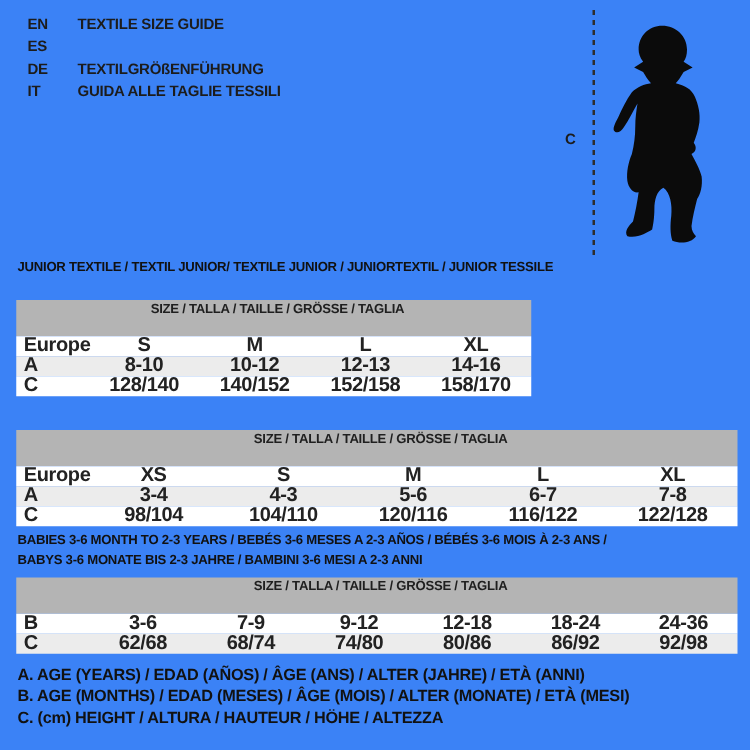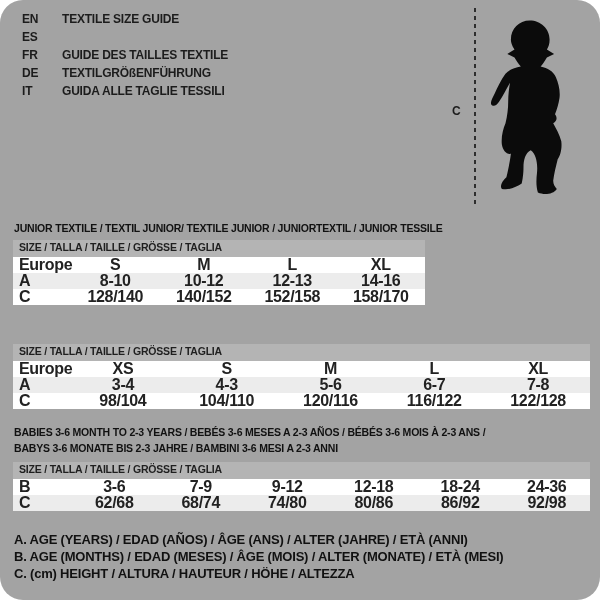--- a/index.html
+++ b/index.html
@@ -1,18 +1,18 @@
 <!DOCTYPE html>
 <html><head>
 <meta charset="utf-8">
 <style>
   html,body{margin:0;padding:0;background:#fff;}
   .page{
-    position:relative;width:600px;height:600px;background:#a3a3a3;overflow:hidden;
-    font-family:"Liberation Sans",sans-serif;color:#1c1c1c;border-radius:23px;
+    position:relative;width:600px;height:600px;background:#3b82f6;overflow:hidden;
+    font-family:"Liberation Sans",sans-serif;color:#1c1c1c;
     -webkit-font-smoothing:antialiased;
   }
   
   .languages{position:absolute;top:10px;left:22px;}
   .lang-row{display:flex;line-height:18px;font-size:12px;font-weight:700;letter-spacing:-0.2px;}
   .lang-code{width:40px;}
   
   .measure-line{
     position:absolute;left:474px;top:8px;width:2px;height:200px;
     background:repeating-linear-gradient(to bottom,#2e2e2e 0 4px,transparent 4px 8px);
@@ -20,22 +20,22 @@
   .measure-label{position:absolute;left:452px;top:104px;font-size:12px;font-weight:700;}
   .baby-figure{position:absolute;left:483px;top:8px;width:90px;height:198px;}
   
   .section-title{
     position:absolute;left:14px;font-size:10.5px;font-weight:700;letter-spacing:-0.2px;
     white-space:nowrap;color:#111;
   }
   .section-title .sub{font-size:7.5px;vertical-align:sub;}
   .stable{position:absolute;left:13px;}
   .size-bar{
-    height:17px;line-height:15px;background:#b4b4b4;color:#1f1f1f;
-    font-size:10.5px;font-weight:700;padding-left:6px;letter-spacing:-0.2px;
+    height:29px;line-height:15px;background:#b4b4b4;color:#1f1f1f;
+    font-size:10.5px;font-weight:700;padding-left:6px;letter-spacing:-0.2px;text-align:center;
   }
   .trow{display:grid;height:16px;line-height:16px;background:#ffffff;}
   .trow.alt{background:#ececec;}
   .cell{font-size:16px;font-weight:700;letter-spacing:-0.3px;color:#222;}
   .cell.label{text-align:left;padding-left:6px;}
   .cell.val{text-align:center;}
   
   .legend{position:absolute;left:14px;top:531px;}
   .legend-line{font-size:13px;font-weight:700;line-height:17px;letter-spacing:-0.2px;color:#111;white-space:nowrap;}
 </style>
@@ -44,24 +44,20 @@
 
 <div class="page">
 
   <div class="languages">
     <div class="lang-row">
       <span class="lang-code">EN</span>
       <span class="lang-title">TEXTILE SIZE GUIDE</span>
     </div>
     <div class="lang-row">
       <span class="lang-code">ES</span>
-    </div>
-    <div class="lang-row">
-      <span class="lang-code">FR</span>
-      <span class="lang-title">GUIDE DES TAILLES TEXTILE</span>
     </div>
     <div class="lang-row">
       <span class="lang-code">DE</span>
       <span class="lang-title">TEXTILGRÖßENFÜHRUNG</span>
     </div>
     <div class="lang-row">
       <span class="lang-code">IT</span>
       <span class="lang-title">GUIDA ALLE TAGLIE TESSILI</span>
     </div>
   </div>
@@ -99,21 +95,21 @@
       C15,99 11,100 9,97
       C8,94 11,89 13,85
       C16,78 20,70 25,63
       C30,58 36,56 42,55
       C39,52 37,48 35,45
       L27,41 L35,36
       C32,32 31,28 31,25
       C31,13 40,4 52,4 Z"></path>
   </svg>
 
-  <div class="section-title" style="top:222px;">
+  <div class="section-title" style="top:208px;">
     <span>JUNIOR TEXTILE / TEXTIL JUNIOR/ TEXTILE JUNIOR / JUNIORTEXTIL / JUNIOR TESSILE</span>
   </div>
   <div class="stable" style="top:240px;width:412px;">
     <div class="size-bar">SIZE / TALLA / TAILLE / GRÖSSE / TAGLIA</div>
     <div class="rows">
         <div class="trow" style="grid-template-columns: 58px repeat(4, 1fr);">
           <div class="cell label">Europe</div>
           <div class="cell val">S</div>
           <div class="cell val">M</div>
           <div class="cell val">L</div>

